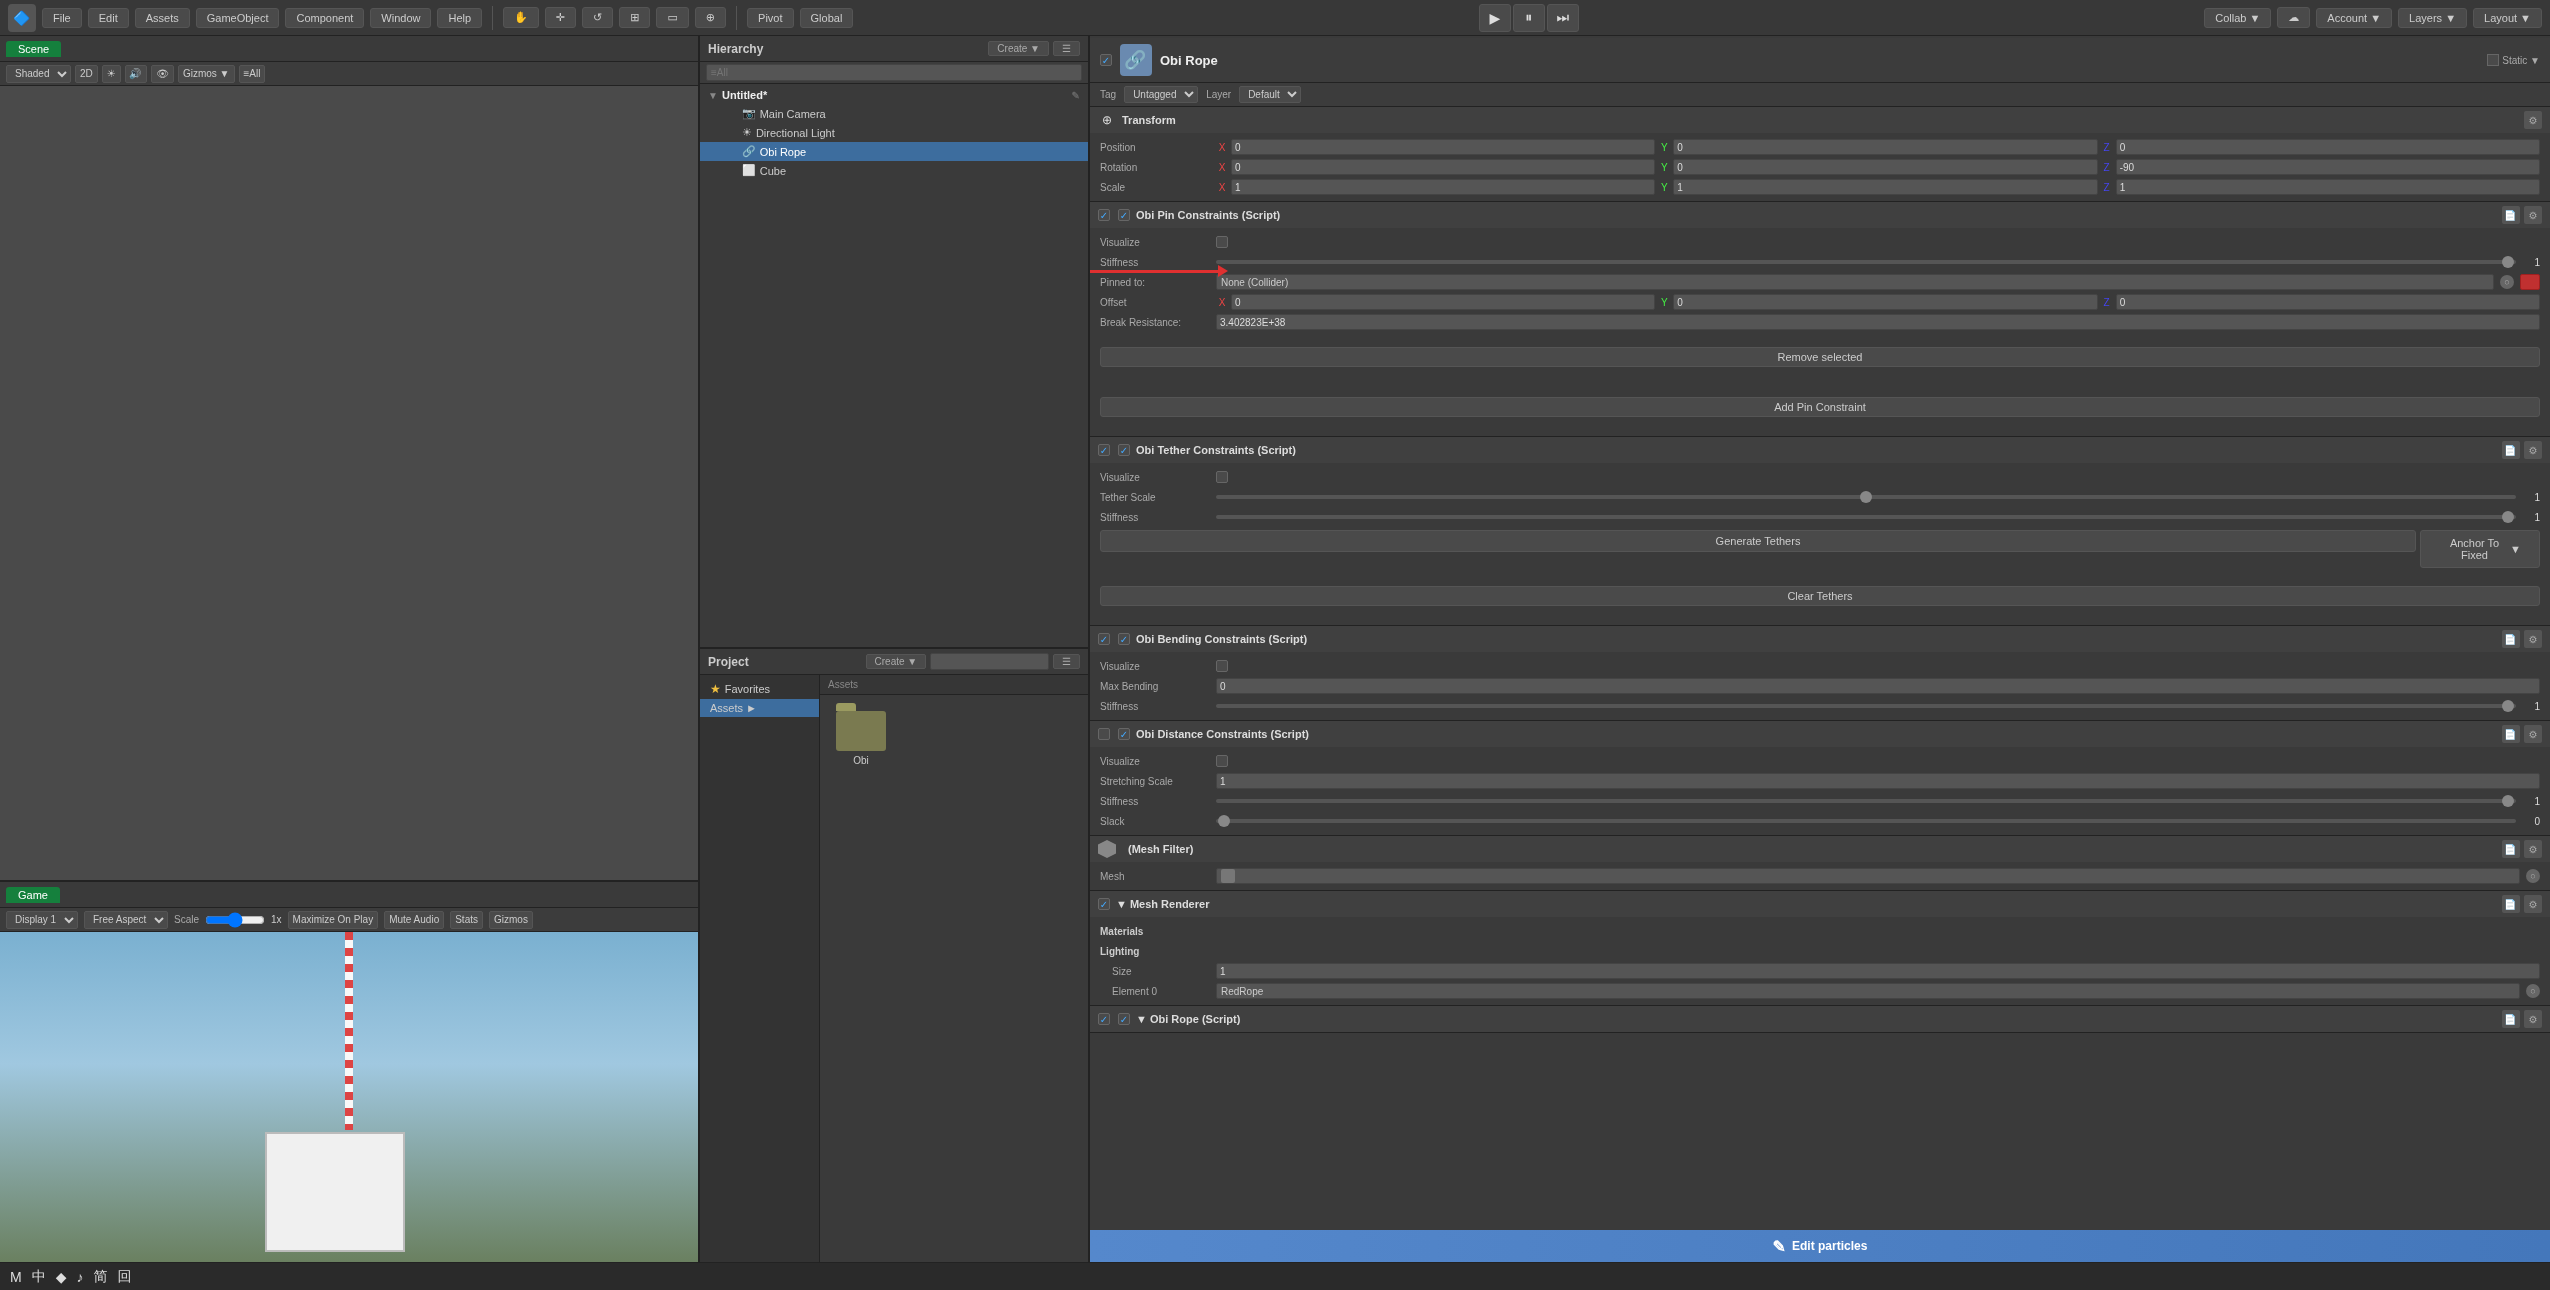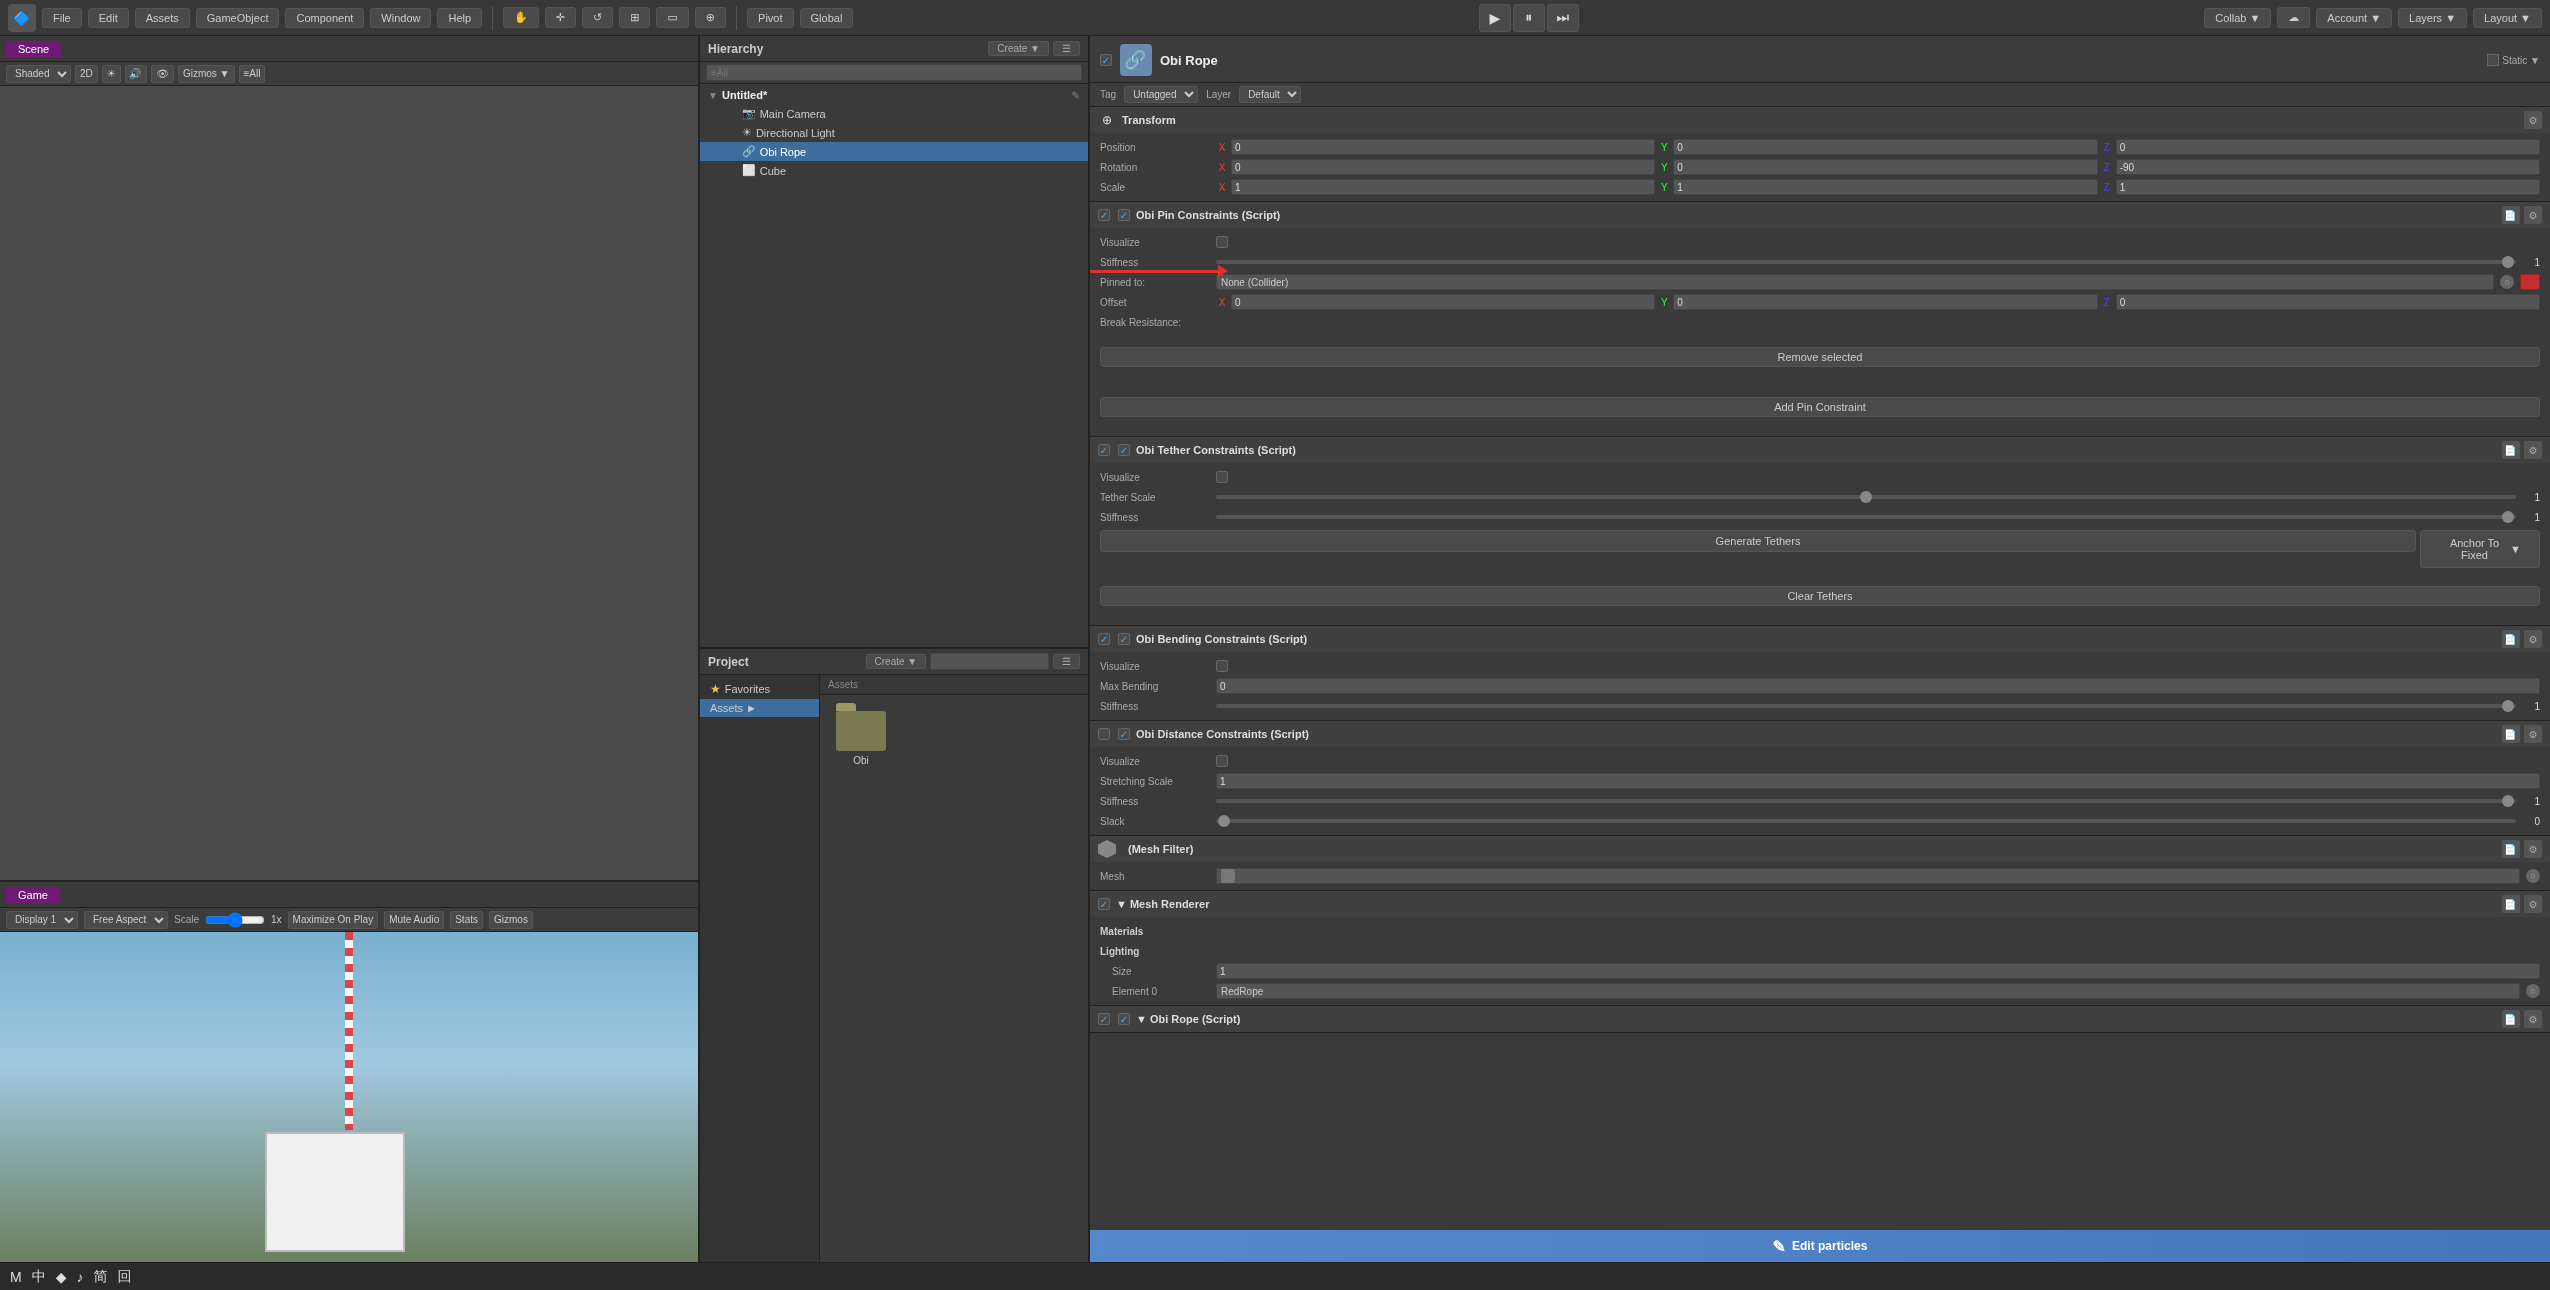--- a/index.html
+++ b/index.html
@@ -94,21 +94,21 @@
     }
     .panel-tab {
       padding: 2px 12px;
       background: #4d4d4d;
       border-radius: 3px 3px 0 0;
       font-size: 11px;
       color: #ccc;
       cursor: pointer;
     }
     .panel-tab.active {
-      background: #701a75;
+      background: #15803d;
       color: #fff;
     }
     .scene-toolbar {
       height: 24px;
       background: #3c3c3c;
       display: flex;
       align-items: center;
       padding: 0 6px;
       gap: 4px;
       border-bottom: 1px solid #222;
@@ -1002,20 +1002,21 @@
               <span class="xyz-label x">X</span>
               <input class="num-input" value="0" style="">
               <span class="xyz-label y">Y</span>
               <input class="num-input" value="0" style="">
               <span class="xyz-label z">Z</span>
               <input class="num-input" value="0" style="">
             </div>
           </div>
           <div class="prop-row">
             <span class="prop-label">Break Resistance:</span>
+            <input class="num-input" style="flex: 1 1 0%;" value="3.402823E+38">
           </div>
           <button class="action-btn">
             <span>Remove selected</span>
           </button>
           <button class="action-btn">
             <span>Add Pin Constraint</span>
           </button>
         </div>
       </div>
 

